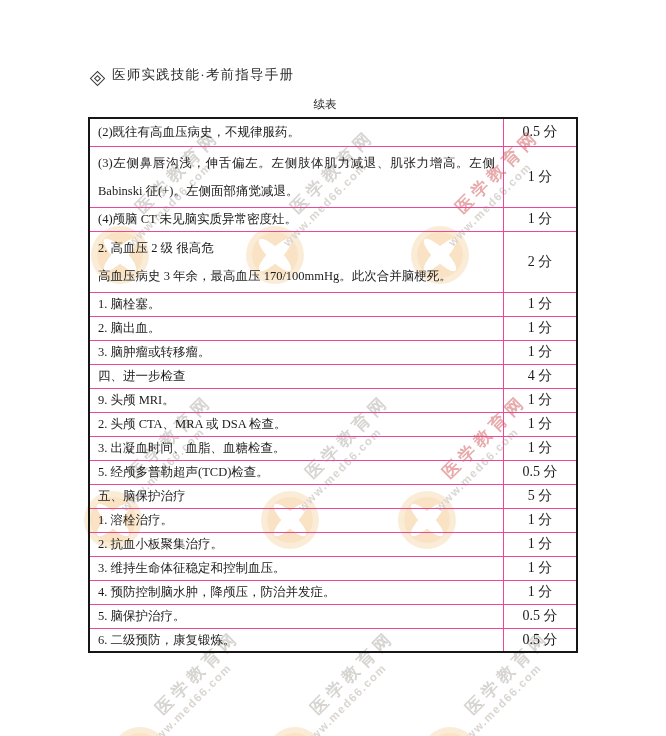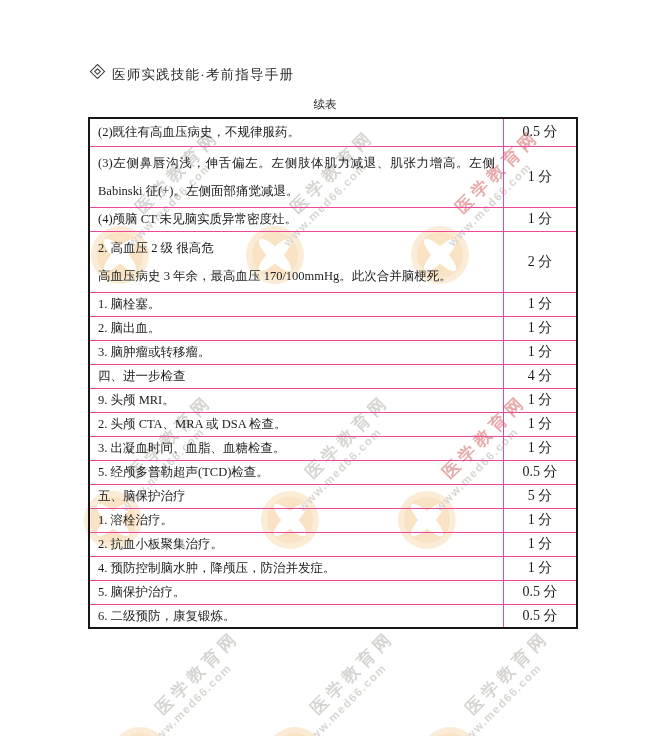--- a/index.html
+++ b/index.html
@@ -27,21 +27,21 @@
     transform:rotate(-45deg); transform-origin:0 100%;
     white-space:nowrap; font-weight:bold;
     font-size:11.5px; letter-spacing:1.5px; line-height:13px;
     color:#dad6d1;
     font-family:"Liberation Sans","DejaVu Sans",sans-serif;
   }
 
   
   .header {
     position:absolute; left:92px; top:66px; z-index:2;
-    display:flex; align-items:flex-start; gap:9px;
+    display:flex; align-items:flex-end; gap:9px;
     font-size:13.5px; letter-spacing:1.2px; color:#2c2c2c;
   }
   .diamond-outer {
     width:9px; height:9px; border:1.2px solid #3a3a3a;
     transform:rotate(45deg);
     display:flex; align-items:center; justify-content:center;
     flex:0 0 auto;
   }
   .diamond-inner { width:3px; height:3px; border:1px solid #3a3a3a; }
 
@@ -274,20 +274,24 @@
   </tr>
         <tr class="single">
     <td class="cell-text">1. 溶栓治疗。</td>
     <td class="cell-score">1 分</td>
   </tr>
         <tr class="single">
     <td class="cell-text">2. 抗血小板聚集治疗。</td>
     <td class="cell-score">1 分</td>
   </tr>
         <tr class="single">
+    <td class="cell-text">3. 维持生命体征稳定和控制血压。</td>
+    <td class="cell-score">1 分</td>
+  </tr>
+        <tr class="single">
     <td class="cell-text">4. 预防控制脑水肿，降颅压，防治并发症。</td>
     <td class="cell-score">1 分</td>
   </tr>
         <tr class="single">
     <td class="cell-text">5. 脑保护治疗。</td>
     <td class="cell-score">0.5 分</td>
   </tr>
         <tr class="single">
     <td class="cell-text">6. 二级预防，康复锻炼。</td>
     <td class="cell-score">0.5 分</td>

